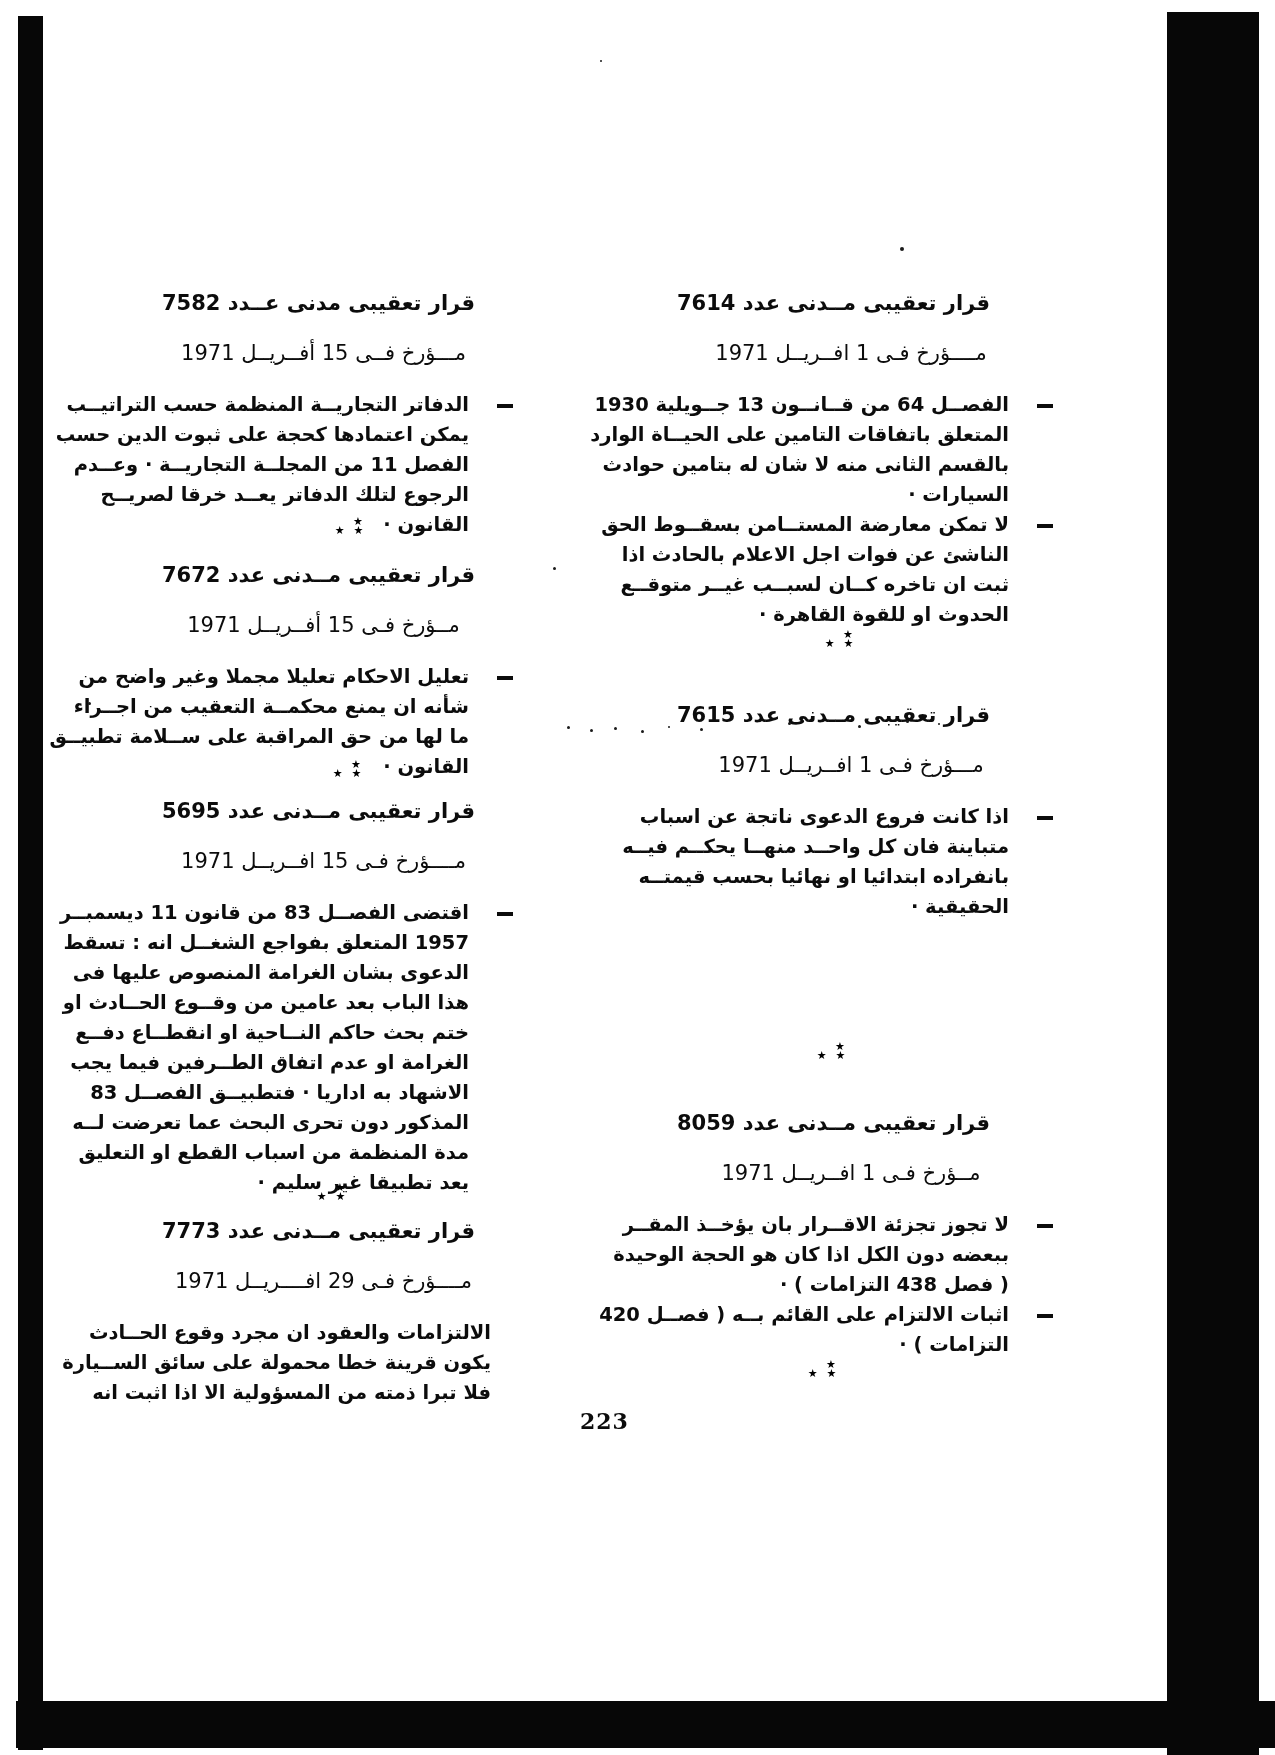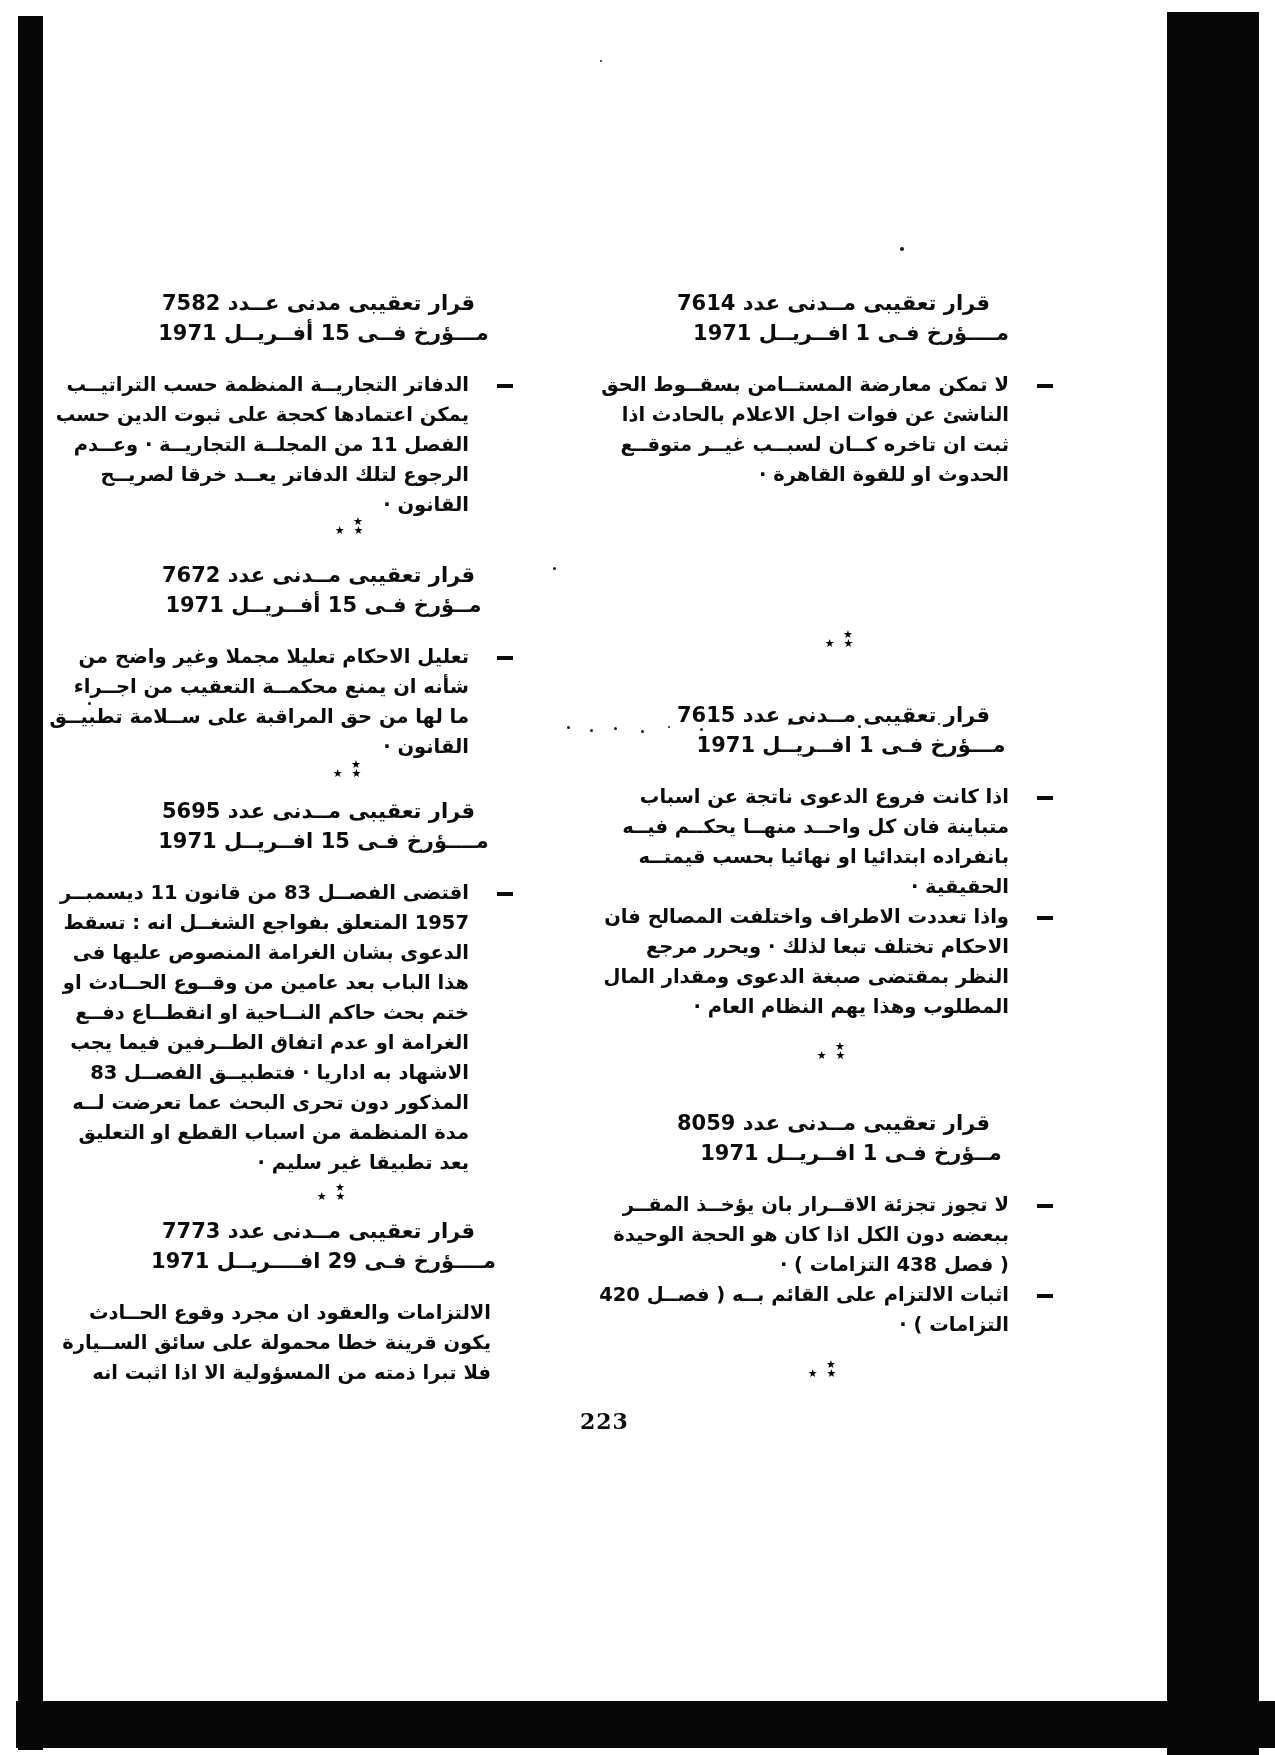--- a/index.html
+++ b/index.html
@@ -13,22 +13,22 @@
   #bar-bottom{left:16px;top:1701px;width:1259px;height:47px;}
   .col{position:absolute;direction:rtl;}
   #col-right{left:633px;top:0;width:422px;}
   #col-left{left:118px;top:0;width:397px;}
   .section{position:absolute;left:0;right:0;}
   .sec-title{
     font-size:21px;font-weight:700;line-height:30px;text-align:left;
     padding-left:44px;white-space:nowrap;
   }
   .sec-date{
-    font-size:21px;font-weight:700;line-height:30px;text-align:center;
-    padding-left:14px;margin-top:0;white-space:nowrap;
+    font-size:21px;font-weight:400;line-height:30px;text-align:center;
+    padding-left:14px;margin-top:20px;white-space:nowrap;
   }
   .sec-body{margin-top:22px;}
   .para{position:relative;padding-right:46px;font-size:19.5px;font-weight:700;}
   .para.nodash{padding-right:24px;}
   .para .dash{
     position:absolute;right:2px;top:14px;width:16px;height:4px;background:#0c0c0c;
   }
   .ln{line-height:30px;text-align:right;white-space:nowrap;letter-spacing:0;}
   .sep{position:absolute;width:60px;text-align:center;color:#000;}
   .sep .r1{font-size:11px;line-height:10px;}
@@ -47,44 +47,44 @@
   <div id="bar-right" class="bar"></div>
   <div id="bar-bottom" class="bar"></div>
 
   <div id="col-right" class="col">
       <div class="section" style="top: 288px;">
         <div class="sec-title">قرار تعقيبى مــدنى عدد 7614</div>
         <div class="sec-date">مــــؤرخ فـى 1 افــريــل 1971</div>
         <div class="sec-body">
           <div class="para">
             <div class="dash"></div>
+            <div class="ln">الفصــل 64 من قــانــون 13 جــويلية 1930</div>
+            <div class="ln">المتعلق باتفاقات التامين على الحيــاة الوارد</div>
+            <div class="ln">بالقسم الثانى منه لا شان له بتامين حوادث</div>
+            <div class="ln">السيارات ·</div>
+          </div>
+          <div class="para">
+            <div class="dash"></div>
             <div class="ln">لا تمكن معارضة المستــامن بسقــوط الحق</div>
             <div class="ln">الناشئ عن فوات اجل الاعلام بالحادث اذا</div>
             <div class="ln">ثبت ان تاخره كــان لسبــب غيــر متوقــع</div>
             <div class="ln">الحدوث او للقوة القاهرة ·</div>
           </div>
         </div>
       </div>
       <div class="section" style="top: 700px;">
         <div class="sec-title">قرار تعقيبى مــدنى عدد 7615</div>
         <div class="sec-date">مـــؤرخ فـى 1 افــريــل 1971</div>
         <div class="sec-body">
           <div class="para">
             <div class="dash"></div>
             <div class="ln">اذا كانت فروع الدعوى ناتجة عن اسباب</div>
             <div class="ln">متباينة فان كل واحــد منهــا يحكــم فيــه</div>
             <div class="ln">بانفراده ابتدائيا او نهائيا بحسب قيمتــه</div>
             <div class="ln">الحقيقية ·</div>
-          </div>
-          <div class="para">
-            <div class="dash"></div>
-            <div class="ln">واذا تعددت الاطراف واختلفت المصالح فان</div>
-            <div class="ln">الاحكام تختلف تبعا لذلك · ويحرر مرجع</div>
-            <div class="ln">النظر بمقتضى صبغة الدعوى ومقدار المال</div>
-            <div class="ln">المطلوب وهذا يهم النظام العام ·</div>
           </div>
         </div>
       </div>
       <div class="section" style="top: 1108px;">
         <div class="sec-title">قرار تعقيبى مــدنى عدد 8059</div>
         <div class="sec-date">مــؤرخ فـى 1 افــريــل 1971</div>
         <div class="sec-body">
           <div class="para">
             <div class="dash"></div>
             <div class="ln">لا تجوز تجزئة الاقــرار بان يؤخــذ المقــر</div>

